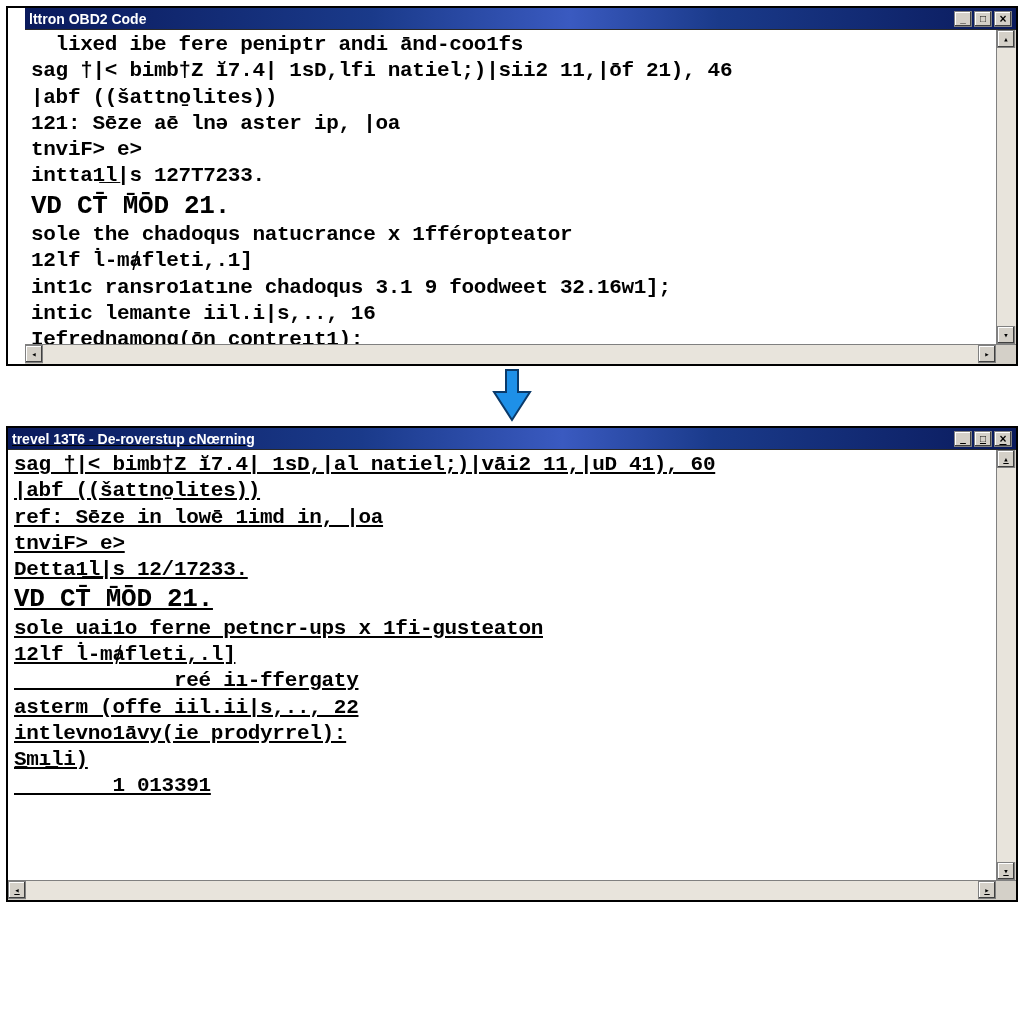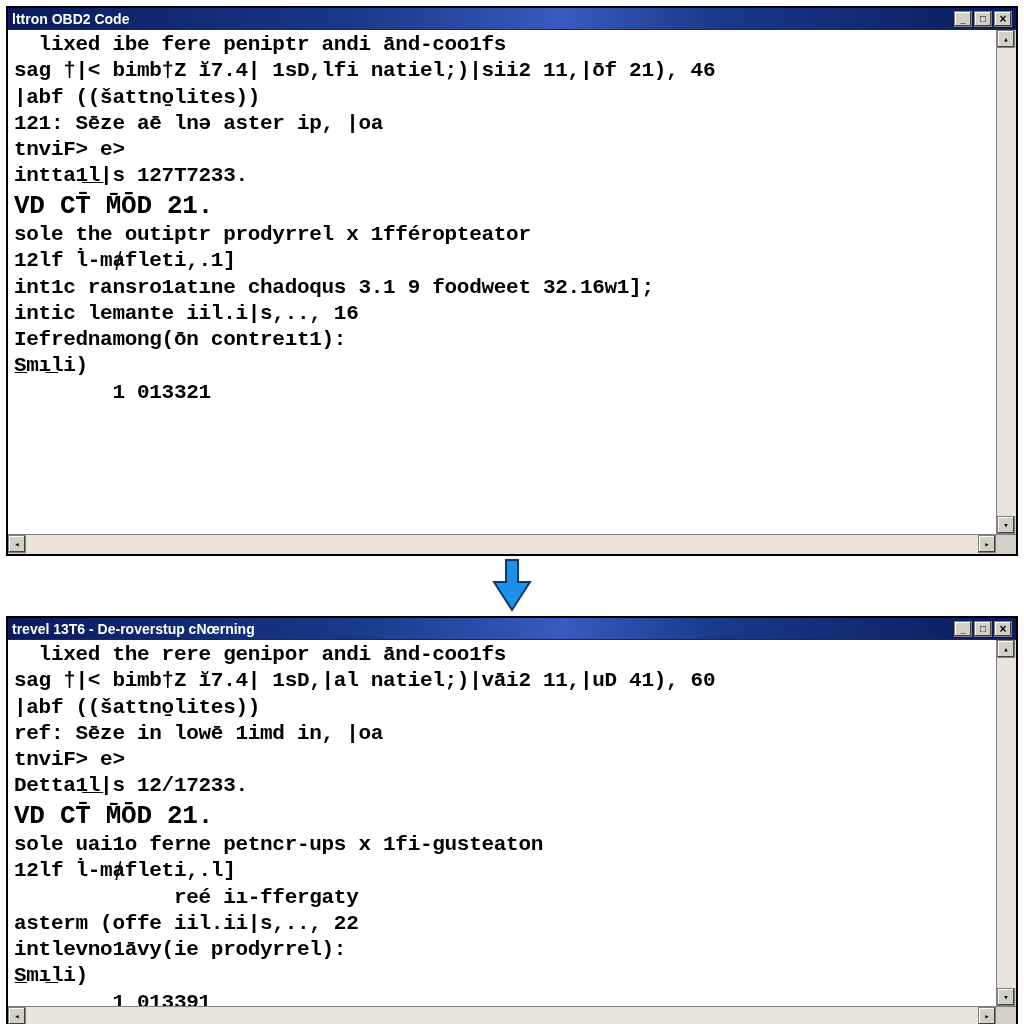--- a/index.html
+++ b/index.html
@@ -1,20 +1,20 @@
 <!DOCTYPE html>
 <html><head>
 <meta charset="utf-8">
 <style>
   * { box-sizing: border-box; margin: 0; padding: 0; }
   html, body { width: 1024px; height: 1024px; background: #ffffff; font-family: "Courier New", monospace; }
   .page { width: 1024px; height: 1024px; background: #ffffff; position: relative; padding: 4px; }
   .frame { border: 2px solid #000000; width: 1012px; margin: 2px auto; background: #ffffff; }
-  .frame-top { height: 550px; }
-  .frame-bottom { height: 412px; }
+  .frame-top { height: 360px; padding-left: 17px; }
+  .frame-bottom { height: 476px; text-decoration: underline; }
 
   .titlebar {
     display: flex; align-items: center;
     background: linear-gradient(90deg, #0a1a5c 0%, #1a3a8a 35%, #3a5ac0 55%, #1a3a8a 70%, #0a1a5c 100%);
     height: 22px; color: #ffffff; font-family: Tahoma, sans-serif; font-size: 14px; font-weight: bold;
     padding: 0 4px; border-bottom: 1px solid #2a2a2a;
   }
   .titlebar .title-text { flex: 1; white-space: nowrap; overflow: hidden; }
   .tb-buttons { display: flex; gap: 2px; }
   .tb-btn {
@@ -71,21 +71,21 @@
     <div class="window-body">
       <div class="body-row">
         <div class="content">
           <div class="line">  lixed ibe fere peniptr andi ānd-coo1fs</div>
           <div class="line">sag †|&lt; bimb†Z ĭ7.4| 1sD,lfi natiel;)|sii2 11,|ōf 21), 46</div>
           <div class="line">|abf ((šattno̱lites))</div>
           <div class="line">121: Sēze aē lnə aster ip, |oa</div>
           <div class="line">tnviF&gt; e&gt;</div>
           <div class="line">intta1̲l̲|s 127T7233.</div>
           <div class="line vdct">VD CT̄ M̄ŌD 21.</div>
-          <div class="line">sole the outiptr prodyrrel x 1fféropteator</div>
+          <div class="line">sole the chadoqus natucrance x 1fféropteator</div>
           <div class="line">12lf l̇-mⱥfleti,.1]</div>
           <div class="line">int1c ransro1atıne chadoqus 3.1 9 foodweet 32.16w1];</div>
           <div class="line"></div>
           <div class="line">intic lemante iil.i|s,.., 16</div>
           <div class="line"></div>
           <div class="line">Iefrednamong(ōn contreıt1):</div>
           <div class="line">S̲mı̲li)</div>
           <div class="line">        1 013321</div>
         </div>
         <div class="vscroll">
@@ -116,21 +116,20 @@
       <span class="title-text">trevel 13T6 - De-roverstup cNœrning</span>
       <div class="tb-buttons">
         <div class="tb-btn">_</div>
         <div class="tb-btn">□</div>
         <div class="tb-btn close">×</div>
       </div>
     </div>
     <div class="window-body">
       <div class="body-row">
         <div class="content">
-          <div class="line">  lixed the rere genipor andi ānd-coo1fs</div>
           <div class="line">sag †|&lt; bimb†Z ĭ7.4| 1sD,|al natiel;)|vāi2 11,|uD 41), 60</div>
           <div class="line">|abf ((šattno̱lites))</div>
           <div class="line">ref: Sēze in lowē 1imd in, |oa</div>
           <div class="line">tnviF&gt; e&gt;</div>
           <div class="line">Detta1̲l̲|s 12/17233.</div>
           <div class="line vdct">VD CT̄ M̄ŌD 21.</div>
           <div class="line">sole uai1o ferne petncr-ups x 1fi-gusteaton</div>
           <div class="line">12lf l̇-mⱥfleti,.l]</div>
           <div class="line">             reé iı-ffergaty</div>
           <div class="line"></div>

